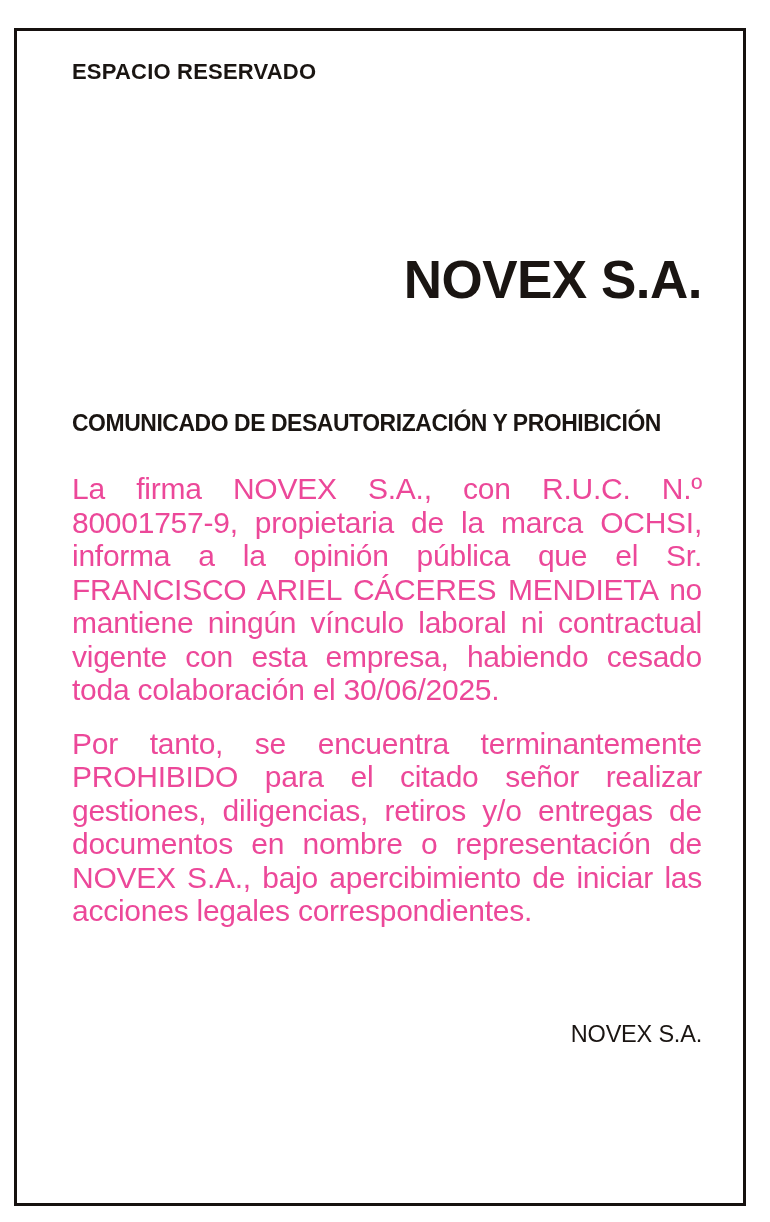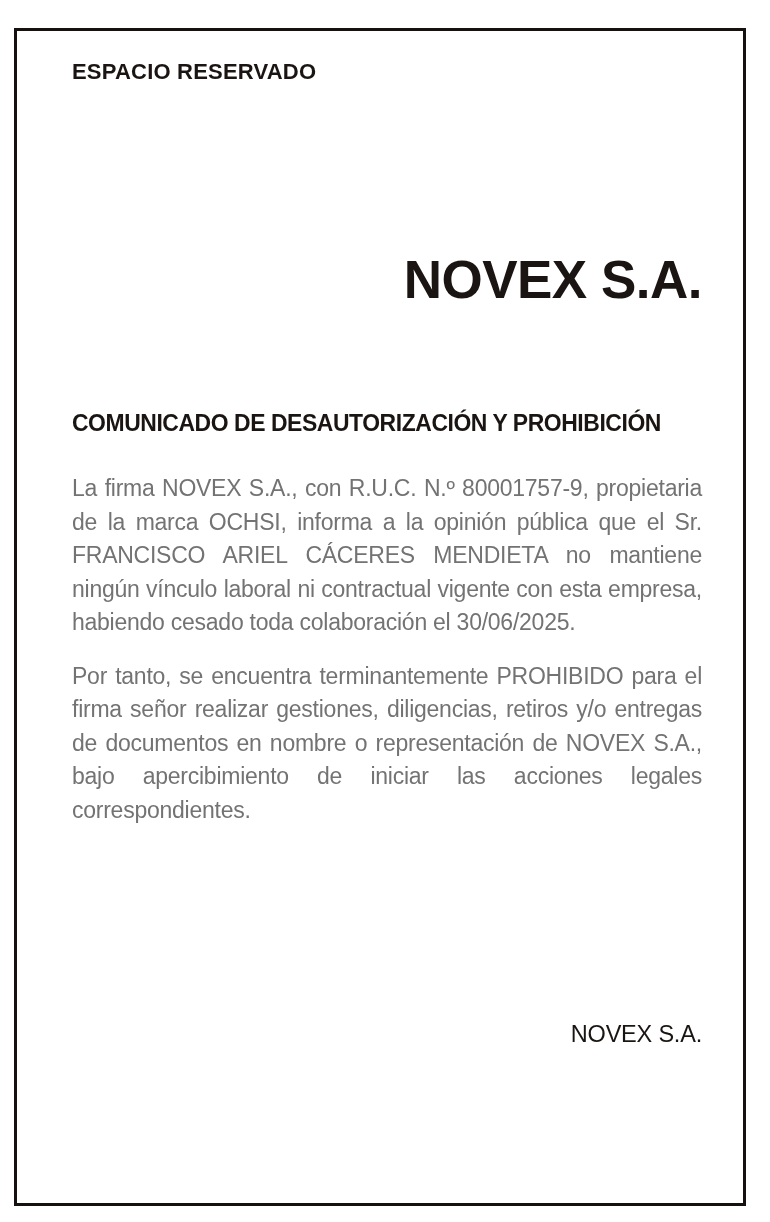--- a/index.html
+++ b/index.html
@@ -83,26 +83,26 @@
   }
 
   .body-block {
     position: absolute;
     left: 0;
     right: 0;
     top: 441px;
   }
 
   .body-paragraph {
-    font-size: 23px;
+    font-size: 30px;
     line-height: 33.5px;
     text-align: justify;
     text-justify: inter-word;
     letter-spacing: -0.25px;
-    color: #737373;
+    color: #ec4899;
     margin: 0 0 20px 0;
     hyphens: none;
   }
 
   .body-paragraph:last-child {
     margin-bottom: 0;
   }
 
   .signature {
     position: absolute;
@@ -125,20 +125,20 @@
     <div class="frame-inner">
 
       <div class="reserved-label">ESPACIO RESERVADO</div>
 
       <div class="company-title">NOVEX S.A.</div>
 
       <div class="subtitle">COMUNICADO DE DESAUTORIZACIÓN Y PROHIBICIÓN</div>
 
       <div class="body-block">
         <p class="body-paragraph">La firma NOVEX S.A., con R.U.C. N.º 80001757-9, propietaria de la marca OCHSI, informa a la opinión pública que el Sr. FRANCISCO ARIEL CÁCERES MENDIETA no mantiene ningún vínculo laboral ni contractual vigente con esta empresa, habiendo cesado toda colaboración el 30/06/2025.</p>
-        <p class="body-paragraph">Por tanto, se encuentra terminantemente PROHIBIDO para el firma señor realizar gestiones, diligencias, retiros y/o entregas de documentos en nombre o representación de NOVEX S.A., bajo apercibimiento de iniciar las acciones legales correspondientes.</p>
+        <p class="body-paragraph">Por tanto, se encuentra terminantemente PROHIBIDO para el citado señor realizar gestiones, diligencias, retiros y/o entregas de documentos en nombre o representación de NOVEX S.A., bajo apercibimiento de iniciar las acciones legales correspondientes.</p>
       </div>
 
       <div class="signature">NOVEX S.A.</div>
 
     </div>
   </div>
 </div>
 
 </body></html>

